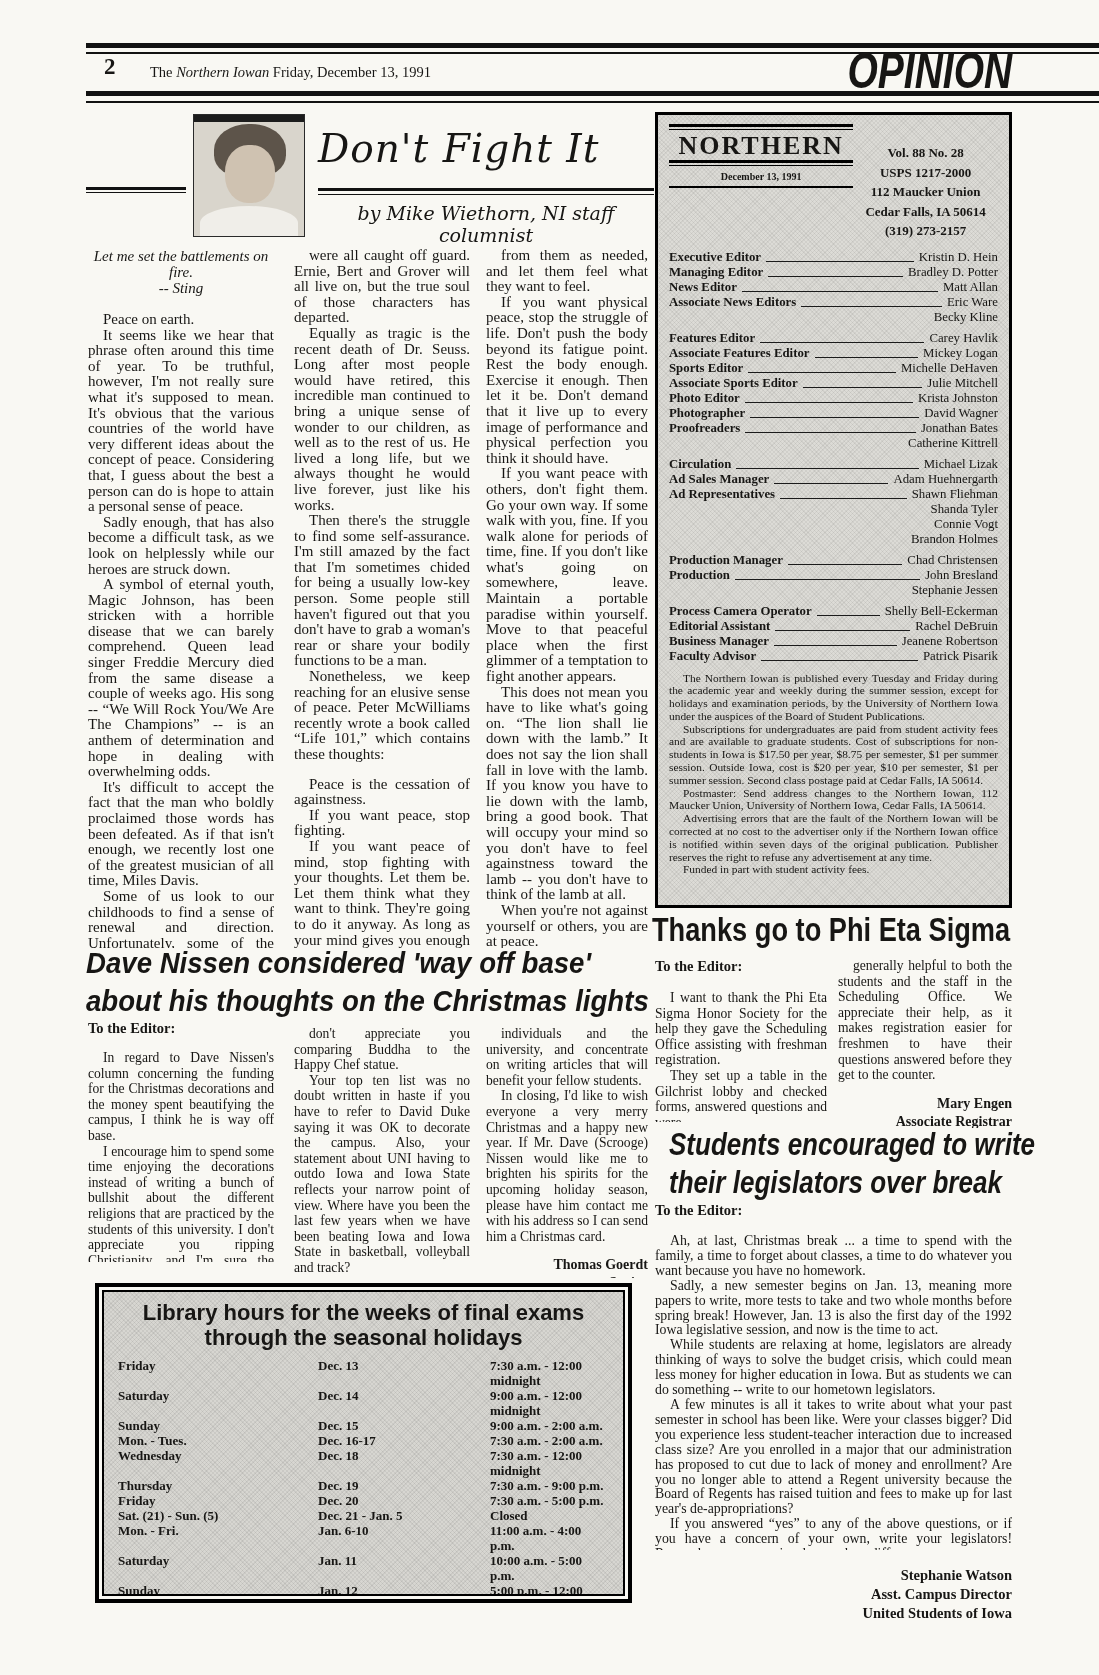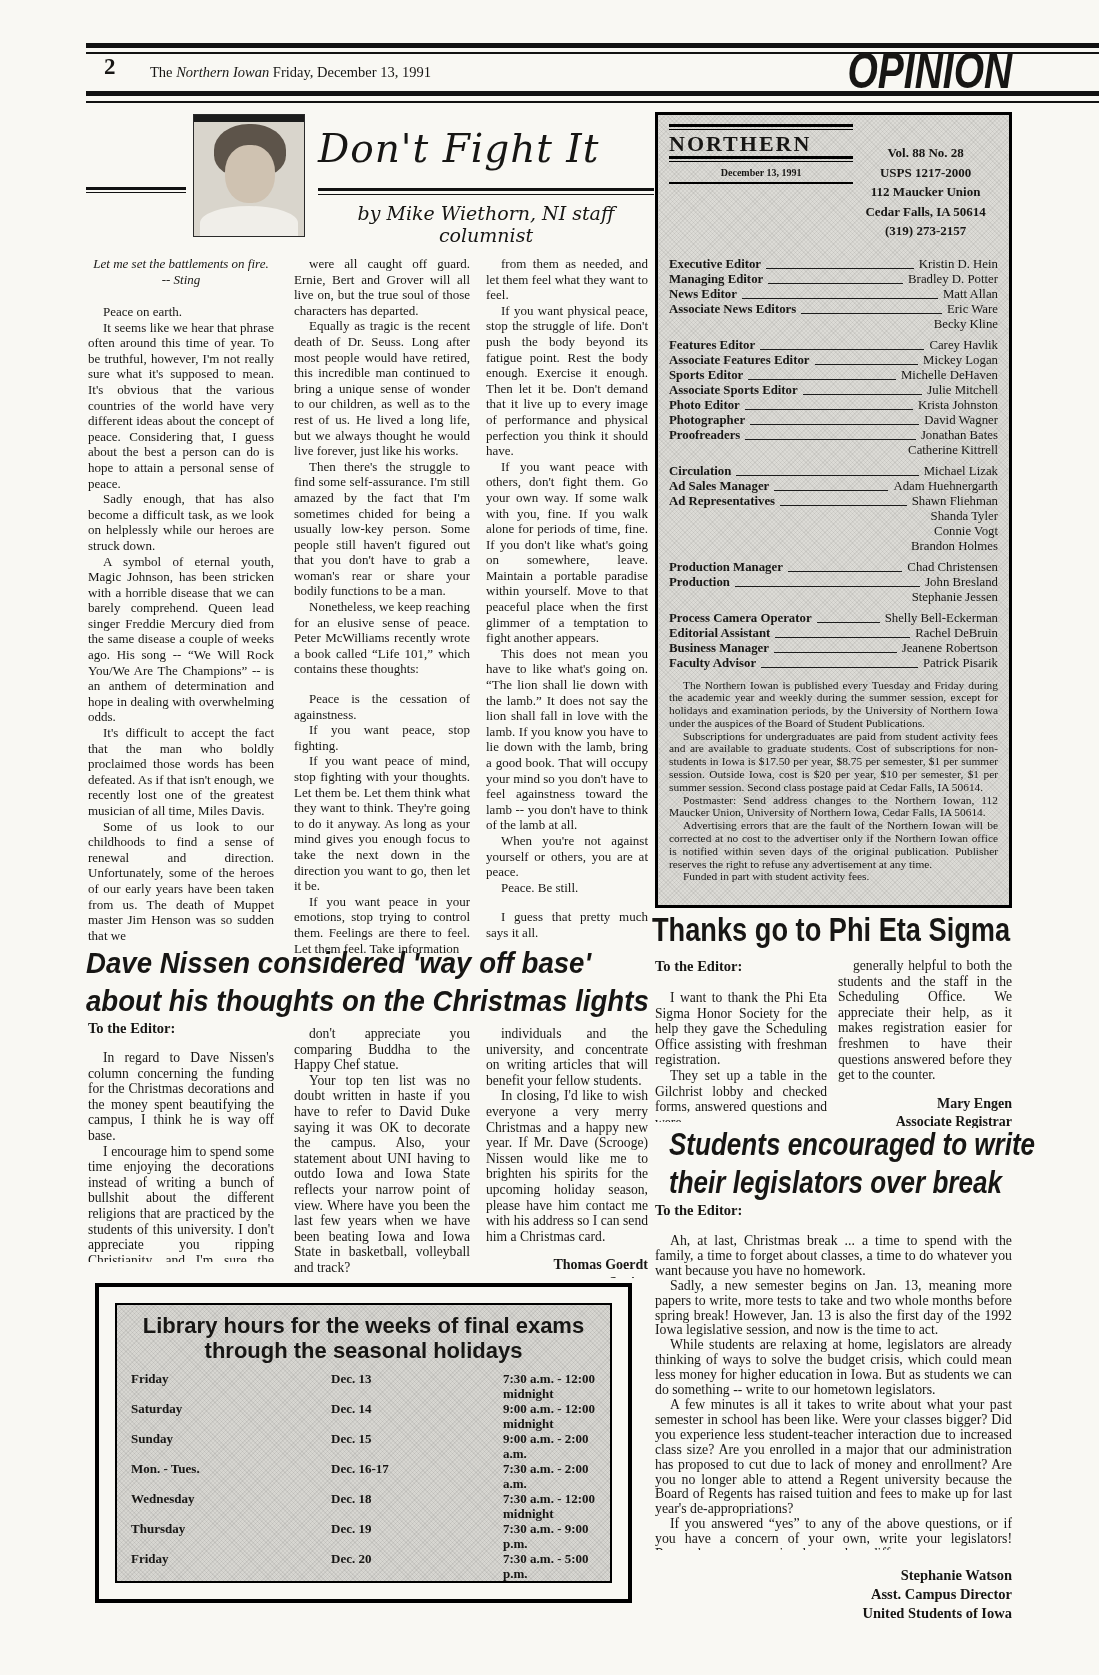--- a/index.html
+++ b/index.html
@@ -27,44 +27,44 @@
   .photo .face{position:absolute;top:30px;left:31px;width:50px;height:58px;border-radius:46%;background:#cfc2b1;}
   .photo .shirt{position:absolute;bottom:-4px;left:6px;width:98px;height:34px;border-radius:50% 50% 0 0;background:#f0eee9;}
   .mini-rule{left:86px;top:187px;width:100px;height:6px;border-top:3px solid #121212;border-bottom:1px solid #121212;box-sizing:border-box;}
   .dfi-title{left:318px;top:126px;width:336px;text-align:left;font-family:"DejaVu Serif",serif;
              font-style:italic;font-size:39px;letter-spacing:1px;}
   .dfi-rule{left:318px;top:188px;width:336px;height:7px;border-top:3px solid #121212;border-bottom:1px solid #121212;box-sizing:border-box;}
   .dfi-byline{left:308px;top:202px;width:356px;text-align:center;font-family:"DejaVu Serif",serif;
               font-style:italic;font-size:19px;}
 
   
-  .ncol{position:absolute;top:256px;height:700px;overflow:hidden;text-align:justify;
-        font-size:13px;line-height:15.6px;}
+  .ncol{position:absolute;top:248px;height:700px;overflow:hidden;text-align:justify;
+        font-size:15px;line-height:15.6px;}
   .ncol p{margin:0;text-indent:15px;}
   .ncol p.mt{margin-top:14px;}
   .col1{left:88px;width:186px;}
   .col2{left:294px;width:176px;}
   .col3{left:486px;width:162px;}
   .epigraph{text-align:center;font-style:italic;margin-bottom:16px;line-height:16px;}
 
   
   .masthead{left:655px;top:112px;width:357px;height:796px;border:3px solid #000;box-sizing:border-box;
             background-color:#dcdbd6;
             background-image:repeating-linear-gradient(45deg,rgba(0,0,0,.055) 0 1px,transparent 1px 3px),
                              repeating-linear-gradient(-45deg,rgba(0,0,0,.055) 0 1px,transparent 1px 3px);
             padding:8px 11px;overflow:hidden;}
   .nameplate{display:flex;}
   .np-left{width:56%;}
   .np-right{width:44%;text-align:center;font-weight:bold;font-size:13px;line-height:1.5;padding-top:20px;}
   .np-rule{border-top:3px solid #000;border-bottom:1px solid #000;height:6px;box-sizing:border-box;margin:1px 0 2px 0;}
-  .np-n{font-size:22px;font-weight:bold;letter-spacing:2px;line-height:1.05;}
+  .np-n{font-size:26px;font-weight:bold;letter-spacing:2px;text-align:center;line-height:1.05;}
   .np-i{font-size:40px;font-weight:bold;letter-spacing:4px;text-align:center;line-height:1.0;}
   .np-date{font-weight:bold;font-size:10px;text-align:center;margin-top:5px;}
   .np-dr{border-top:2px solid #000;margin-top:4px;}
-  .staff{margin-top:16px;font-size:12.8px;line-height:13.2px;}
+  .staff{margin-top:9px;font-size:12.8px;line-height:13.2px;}
   .srow{display:flex;align-items:flex-end;height:15px;}
   .srow .role{font-weight:bold;white-space:nowrap;}
   .srow .lead{flex:1;border-bottom:1.5px solid #1b1b1b;margin:0 5px 3px 5px;}
   .srow .sname{white-space:nowrap;}
   .srow.cont{justify-content:flex-end;}
   .srow.gtop{margin-top:6px;}
   .fine{margin-top:8px;font-size:11.4px;line-height:12.8px;text-align:justify;}
   .fine p{margin:0;text-indent:14px;}
 
   
@@ -93,21 +93,21 @@
   .nis-head{left:86px;top:946px;width:566px;line-height:33px;}
   .nis-head span{display:inline-block;font-size:30px;font-weight:600;font-style:italic;white-space:nowrap;
                  transform:scaleX(0.92);transform-origin:0 0;}
   .nis-te{left:88px;top:1020px;}
   .nisA{left:88px;top:1050px;width:186px;height:212px;}
   .nisB{left:294px;top:1026px;width:176px;height:252px;}
   .nisC{left:486px;top:1026px;width:162px;height:252px;}
 
   
   .lib-outer{left:95px;top:1283px;width:537px;height:320px;border:4px solid #000;box-sizing:border-box;
-             background:#f9f8f3;padding:16px;}
+             background:#f9f8f3;padding:3px;}
   .lib-inner{width:100%;height:100%;box-sizing:border-box;border:2px solid #000;
              background-color:#d7d6d1;
              background-image:repeating-linear-gradient(45deg,rgba(0,0,0,.06) 0 1px,transparent 1px 3px),
                               repeating-linear-gradient(-45deg,rgba(0,0,0,.06) 0 1px,transparent 1px 3px);
              padding:8px 14px;overflow:hidden;}
   .lib-title{text-align:center;font-family:"Liberation Sans",sans-serif;font-weight:bold;
              font-size:22px;line-height:25px;}
   .lib-table{margin-top:8px;font-weight:bold;font-size:13px;line-height:15px;}
   .lib-row{display:flex;}
   .lib-day{width:200px;}

